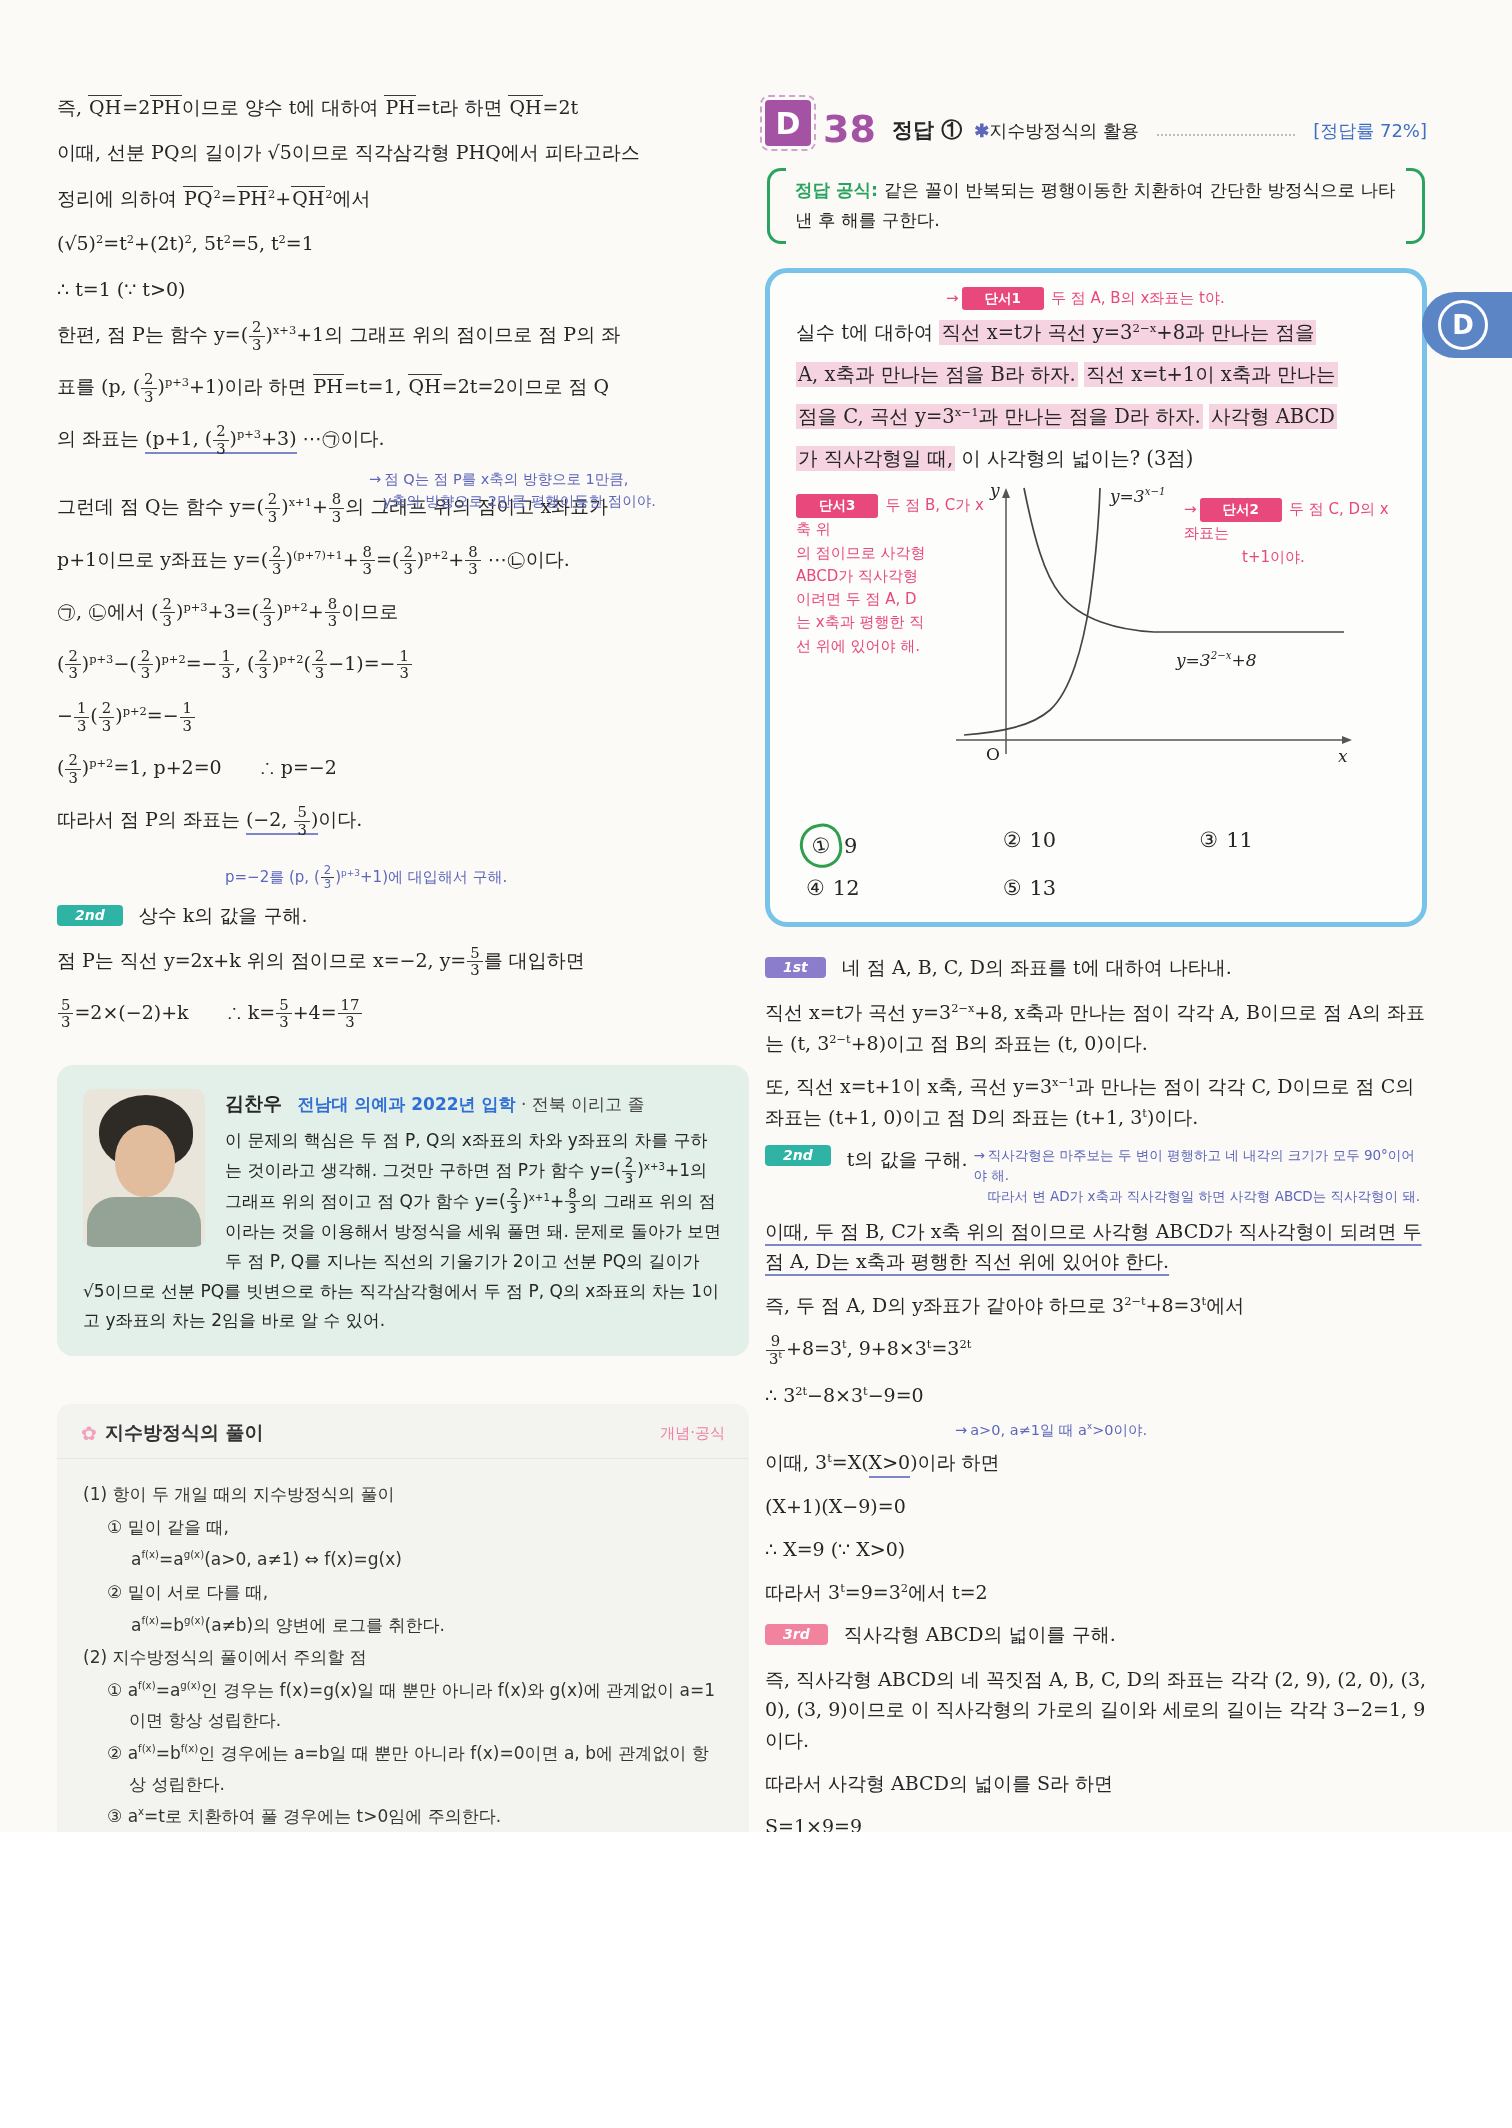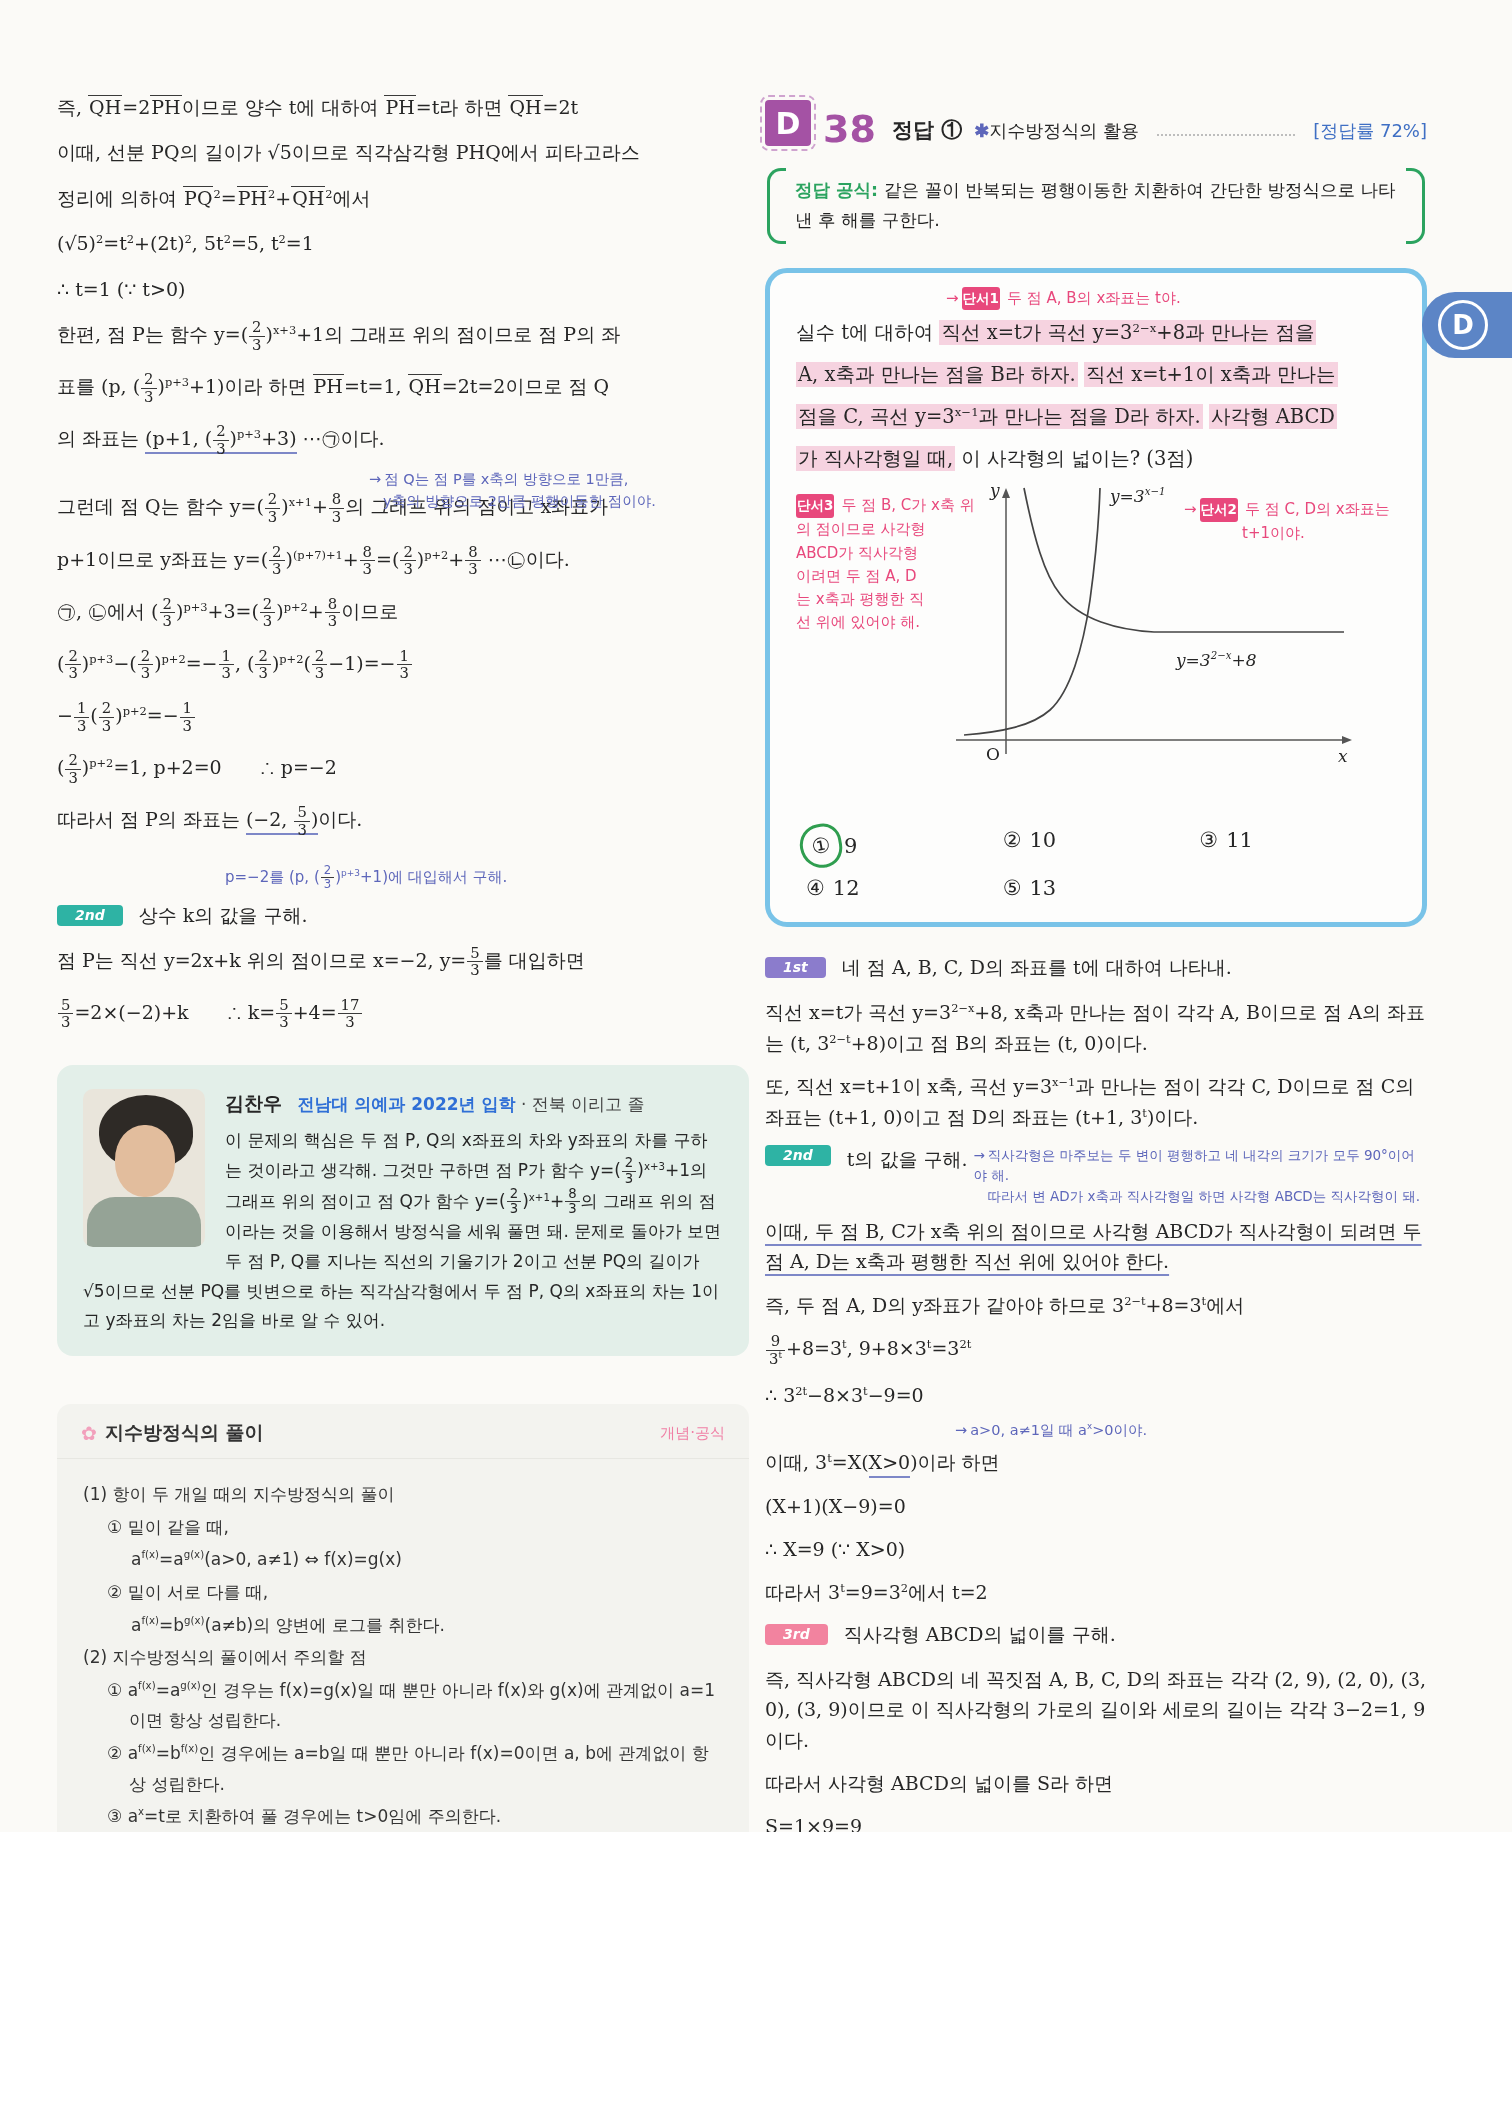--- a/index.html
+++ b/index.html
@@ -21,21 +21,21 @@
   p.m{margin:0 0 15px;font-size:19px;line-height:1.6;}
   p.m.fr-line{margin:14px 0 18px;}
   .rel{position:relative;}
   
   .stepb{display:inline-block;font-family:"DejaVu Sans","Liberation Sans",sans-serif;
          font-style:italic;font-weight:bold;font-size:14px;color:#fff;
          padding:2px 18px 3px;border-radius:4px;margin-right:10px;vertical-align:2px;}
   .b1{background:#8b7ccc}.b2{background:#2eb3a4}.b3{background:#f2839f}
   .clueb{display:inline-block;background:#e8487c;color:#fff;font-size:13.5px;font-weight:bold;
          font-family:"DejaVu Sans","Liberation Sans",sans-serif;font-style:normal;
-         padding:1px 1px 2px;border-radius:3px;margin-right:7px;}
+         padding:1px 23px 2px;border-radius:3px;margin-right:7px;}
   .pinknote{color:#e8487c;font-family:"DejaVu Sans","Liberation Sans",sans-serif;
             font-size:15px;line-height:1.55;}
   .bluenote{color:#5d66ba;font-family:"DejaVu Sans","Liberation Sans",sans-serif;
             font-size:14.5px;line-height:1.5;}
   .arrow-pink{color:#e8487c;font-family:"DejaVu Sans",sans-serif;margin-right:3px;}
   .arrow-blue{color:#5d66ba;font-family:"DejaVu Sans",sans-serif;margin-right:3px;}
   
   .note-q{position:absolute;left:312px;top:46px;width:390px;}
   .note-p{position:absolute;left:168px;top:60px;width:520px;color:#5d66ba;
           font-family:"DejaVu Sans",sans-serif;font-size:15px;}

